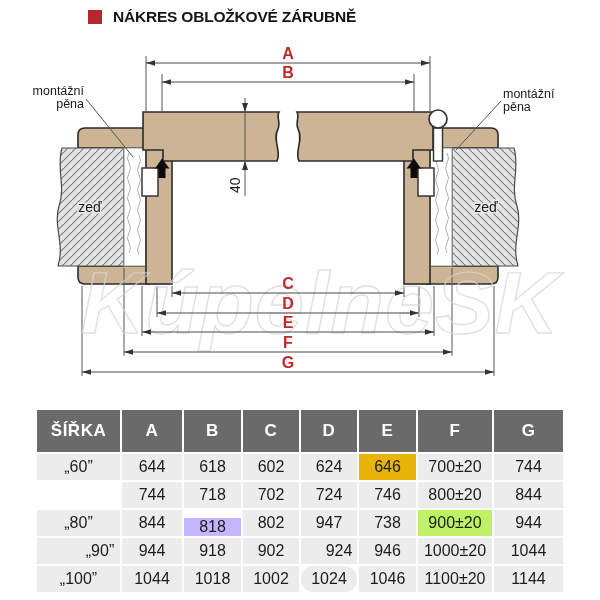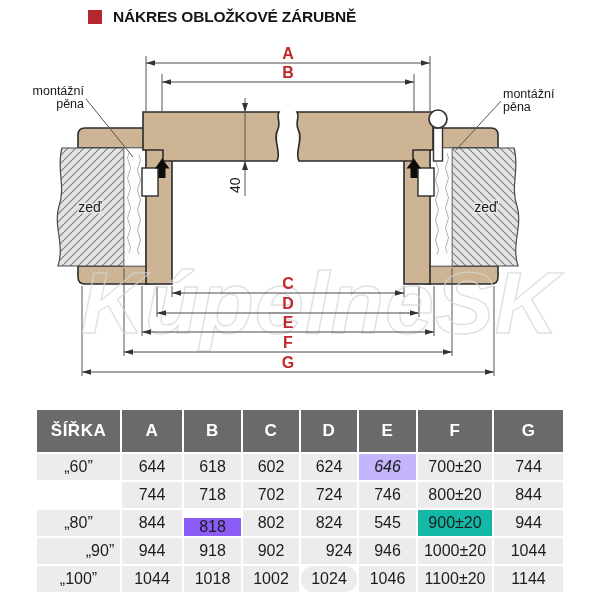--- a/index.html
+++ b/index.html
@@ -132,38 +132,38 @@
     <div class="th">C</div>
     <div class="th">D</div>
     <div class="th">E</div>
     <div class="th">F</div>
     <div class="th">G</div>
     <div class="td" style="background: rgb(236, 236, 236);">„60”</div>
     <div class="td" style="background: rgb(236, 236, 236);">644</div>
     <div class="td" style="background: rgb(236, 236, 236);">618</div>
     <div class="td" style="background: rgb(236, 236, 236);">602</div>
     <div class="td" style="background: rgb(236, 236, 236);">624</div>
-    <div class="td" style="background: #c4b5fd; font-style: italic;">646</div>
+    <div class="td" style="background: #eab308;">646</div>
     <div class="td" style="background: rgb(236, 236, 236);">700±20</div>
     <div class="td" style="background: rgb(236, 236, 236);">744</div>
     <div class="td" style="background: rgb(236, 236, 236); margin-top: 40px;">„70”</div>
     <div class="td" style="background: rgb(236, 236, 236);">744</div>
     <div class="td" style="background: rgb(236, 236, 236);">718</div>
     <div class="td" style="background: rgb(236, 236, 236);">702</div>
     <div class="td" style="background: rgb(236, 236, 236);">724</div>
     <div class="td" style="background: rgb(236, 236, 236);">746</div>
     <div class="td" style="background: rgb(236, 236, 236);">800±20</div>
     <div class="td" style="background: rgb(236, 236, 236);">844</div>
     <div class="td" style="background: rgb(236, 236, 236);">„80”</div>
     <div class="td" style="background: rgb(236, 236, 236);">844</div>
-    <div class="td" style="background: #8b5cf6; margin-top: 8px;">818</div>
+    <div class="td" style="background: #c4b5fd; margin-top: 8px;">818</div>
     <div class="td" style="background: rgb(236, 236, 236);">802</div>
-    <div class="td" style="background: rgb(236, 236, 236);">824</div>
-    <div class="td" style="background: rgb(236, 236, 236);">545</div>
-    <div class="td" style="background: #14b8a6;">900±20</div>
+    <div class="td" style="background: rgb(236, 236, 236);">947</div>
+    <div class="td" style="background: rgb(236, 236, 236);">738</div>
+    <div class="td" style="background: #bef264;">900±20</div>
     <div class="td" style="background: rgb(236, 236, 236);">944</div>
     <div class="td" style="background: rgb(236, 236, 236); padding-left: 43px;">„90”</div>
     <div class="td" style="background: rgb(236, 236, 236);">944</div>
     <div class="td" style="background: rgb(236, 236, 236);">918</div>
     <div class="td" style="background: rgb(236, 236, 236);">902</div>
     <div class="td" style="background: rgb(236, 236, 236); padding-left: 20px;">924</div>
     <div class="td" style="background: rgb(236, 236, 236);">946</div>
     <div class="td" style="background: rgb(236, 236, 236);">1000±20</div>
     <div class="td" style="background: rgb(236, 236, 236);">1044</div>
     <div class="td" style="background: rgb(236, 236, 236);">„100”</div>

